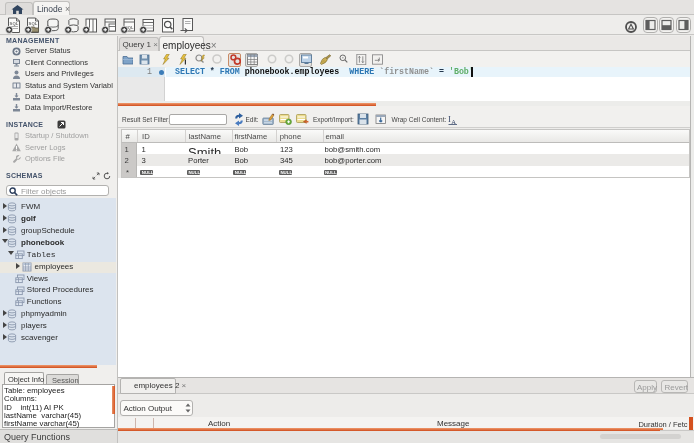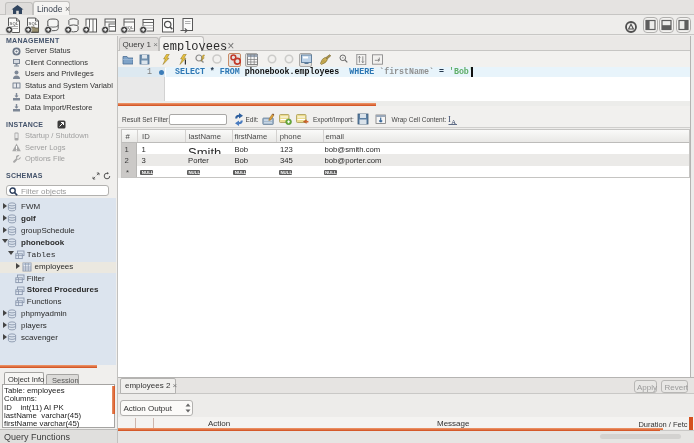--- a/index.html
+++ b/index.html
@@ -292,30 +292,30 @@
     </div>
     <div class="abs txt" style="left:34.6px;top:261.5px;font-size:8px;color:#2a2a2a;">employees</div>
     <div class="abs" style="left:14.5px;top:274px;width:10px;height:10px;">
       <svg width="10" height="10" viewBox="0 0 10 10">
         <rect x="2.5" y="1" width="6.5" height="4.5" fill="none" stroke="#8a97ad" stroke-width="0.9"></rect>
         <rect x="0.8" y="3.8" width="6.5" height="4.8" fill="#dfe7f1" stroke="#8a97ad" stroke-width="0.9"></rect>
         <line x1="0.8" y1="5.6" x2="7.3" y2="5.6" stroke="#8a97ad" stroke-width="0.8"></line>
         <line x1="3.5" y1="3.8" x2="3.5" y2="8.6" stroke="#8a97ad" stroke-width="0.8"></line>
       </svg>
     </div>
-    <div class="abs txt" style="left:26.8px;top:273.5px;font-size:8px;color:#2a2a2a;">Filter</div>
+    <div class="abs txt" style="left:26.8px;top:273.5px;font-size:8px;color:#2a2a2a;">Views</div>
     <div class="abs" style="left:14.5px;top:285.5px;width:10px;height:10px;">
       <svg width="10" height="10" viewBox="0 0 10 10">
         <rect x="2.5" y="1" width="6.5" height="4.5" fill="none" stroke="#8a97ad" stroke-width="0.9"></rect>
         <rect x="0.8" y="3.8" width="6.5" height="4.8" fill="#dfe7f1" stroke="#8a97ad" stroke-width="0.9"></rect>
         <line x1="0.8" y1="5.6" x2="7.3" y2="5.6" stroke="#8a97ad" stroke-width="0.8"></line>
         <line x1="3.5" y1="3.8" x2="3.5" y2="8.6" stroke="#8a97ad" stroke-width="0.8"></line>
       </svg>
     </div>
-    <div class="abs txt" style="left:26.8px;top:285px;font-size:8px;color:#2a2a2a;font-weight:bold;">Stored Procedures</div>
+    <div class="abs txt" style="left:26.8px;top:285px;font-size:8px;color:#2a2a2a;">Stored Procedures</div>
     <div class="abs" style="left:14.5px;top:297px;width:10px;height:10px;">
       <svg width="10" height="10" viewBox="0 0 10 10">
         <rect x="2.5" y="1" width="6.5" height="4.5" fill="none" stroke="#8a97ad" stroke-width="0.9"></rect>
         <rect x="0.8" y="3.8" width="6.5" height="4.8" fill="#dfe7f1" stroke="#8a97ad" stroke-width="0.9"></rect>
         <line x1="0.8" y1="5.6" x2="7.3" y2="5.6" stroke="#8a97ad" stroke-width="0.8"></line>
         <line x1="3.5" y1="3.8" x2="3.5" y2="8.6" stroke="#8a97ad" stroke-width="0.8"></line>
       </svg>
     </div>
     <div class="abs txt" style="left:26.8px;top:296.5px;font-size:8px;color:#2a2a2a;">Functions</div>
     <div class="abs" style="left:2.5px;top:309.5px;width:0;height:0;border-top:3.5px solid transparent;border-bottom:3.5px solid transparent;border-left:4.5px solid #444;"></div>
@@ -358,21 +358,21 @@
 <div class="abs txt" style="left:4px;top:387px;font-size:7.8px;color:#222;line-height:8.3px;">Table: employees<br>Columns:<br>ID&nbsp;&nbsp;&nbsp;&nbsp;int(11) AI PK<br>lastName&nbsp; varchar(45)<br>firstName varchar(45)</div>
 <div class="abs" style="left:112px;top:386px;width:2.5px;height:28px;background:linear-gradient(90deg,#ea9368,#d4511f);"></div>
 
 <div class="abs" style="left:0;top:429px;width:117px;height:14px;background:#e0dfdd;border-top:1px solid #bdbcba;"></div>
 <div class="abs txt" style="left:4px;top:431.5px;font-size:9px;color:#3c3c3c;">Query Functions</div>
 
 <div class="abs" style="left:118px;top:36px;width:572px;height:15px;background:#eae8e6;border-bottom:1px solid #c6c5c3;"></div>
 <div class="abs" style="left:119px;top:37px;width:40px;height:14px;background:#dedcda;border:1px solid #c0bfbd;border-bottom:none;border-radius:3px 3px 0 0;"></div>
 <div class="abs txt" style="left:122.5px;top:40px;font-size:8px;color:#3a3a3a;">Query 1 <span style="color:#777;">×</span></div>
 <div class="abs" style="left:159px;top:36px;width:45px;height:15px;background:#f4f3f1;border:1px solid #c0bfbd;border-bottom:none;border-radius:3px 3px 0 0;"></div>
-<div class="abs txt" style="left:162.5px;top:40px;font-size:12px;color:#2a2a2a;font-family:Liberation Mono, monospace;">employees<span style="color:#777;">×</span></div>
+<div class="abs txt" style="left:162.5px;top:40px;font-size:10px;color:#2a2a2a;">employees<span style="color:#777;">×</span></div>
 
 <div class="abs" style="left:118px;top:51px;width:572px;height:17px;background:#f2f1ef;"></div>
 <div id="sqltb" class="abs" style="left:0;top:0;">
     <div class="abs" style="left:227.5px;top:52.5px;width:13px;height:14px;background:#e4e3e1;border:1px solid #c98b66;border-radius:2px;"></div>
     <div class="abs" style="left:245px;top:52.5px;width:13px;height:14px;background:#e4e3e1;border:1px solid #a9a8a6;border-radius:2px;"></div>
     <div class="abs" style="left:299px;top:52.5px;width:13px;height:14px;background:#e4e3e1;border:1px solid #a9a8a6;border-radius:2px;"></div>
     <svg class="abs" style="left:122px;top:54px;" width="11" height="11" viewBox="0 0 11 11">
       <path d="M1 2.5 L1 10 L11 10 L11 4 L6 4 L5 2.5 Z" fill="#7fa3c8" stroke="#4d6f94" stroke-width="0.8"></path>
       <path d="M1 5.5 L11 5.5" stroke="#9db9d6" stroke-width="0.8"></path>
     </svg>
@@ -544,21 +544,21 @@
     <div class="abs" style="left:121px;top:177px;width:568.5px;height:1px;background:#c5c4c2;"></div>
   </div>
 
 <div class="abs" style="left:118px;top:178px;width:571.5px;height:199px;background:#ffffff;"></div>
 
 <div class="abs" style="left:689.5px;top:36px;width:1px;height:341px;background:#b5b4b2;"></div>
 <div class="abs" style="left:690.5px;top:36px;width:3.5px;height:341px;background:#ececea;"></div>
 
 <div class="abs" style="left:118px;top:377px;width:576px;height:17px;background:#e6e4e2;border-top:1px solid #b5b4b2;border-bottom:1px solid #c9c8c6;"></div>
 <div class="abs" style="left:120px;top:378px;width:56px;height:16px;background:#f0efed;border:1px solid #b4b3b1;border-radius:2px 2px 0 0;"></div>
-<div class="abs txt" style="left:125px;top:381px;font-size:8px;color:#333;">employees 2 <span style="color:#777;">×</span></div>
+<div class="abs txt" style="left:134px;top:381px;font-size:8px;color:#333;">employees 2 <span style="color:#777;">×</span></div>
 <div class="abs" style="left:634px;top:380px;width:23px;height:12.5px;background:#e8e7e5;border:1px solid #b8b7b5;border-radius:3px;"></div>
 <div class="abs txt" style="left:637px;top:382.5px;font-size:8px;color:#9a9a9a;">Apply</div>
 <div class="abs" style="left:661px;top:380px;width:26.5px;height:12.5px;background:#e8e7e5;border:1px solid #b8b7b5;border-radius:3px;"></div>
 <div class="abs txt" style="left:664.5px;top:382.5px;font-size:8px;color:#9a9a9a;">Revert</div>
 
 <div class="abs" style="left:118px;top:394px;width:576px;height:23px;background:#edecea;"></div>
 <div class="abs" style="left:120px;top:399.5px;width:73px;height:16px;background:#fbfaf8;border:1px solid #b2b1af;border-radius:3px;"></div>
 <div class="abs txt" style="left:123.5px;top:403.5px;font-size:8px;color:#333;">Action Output</div>
 <svg class="abs" style="left:183.5px;top:403px;" width="8" height="10" viewBox="0 0 8 10">
     <path d="M4 0.5 L6.5 3.5 L1.5 3.5 Z" fill="#666"></path>

